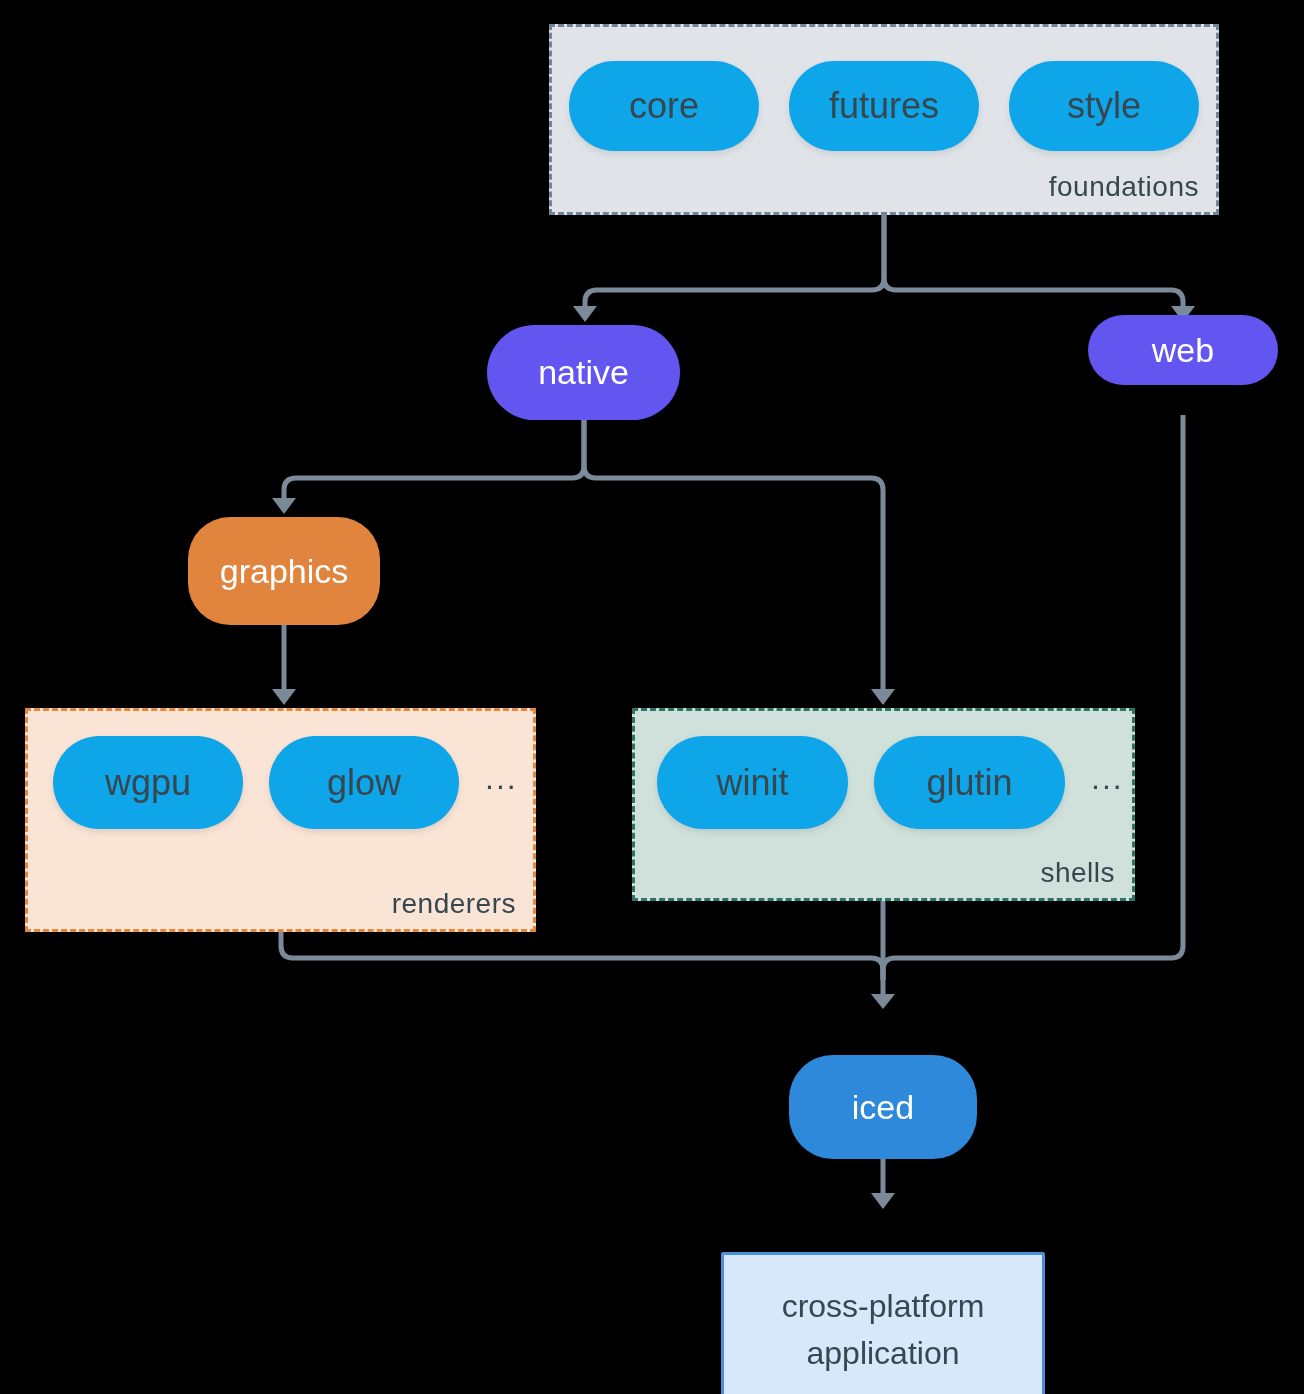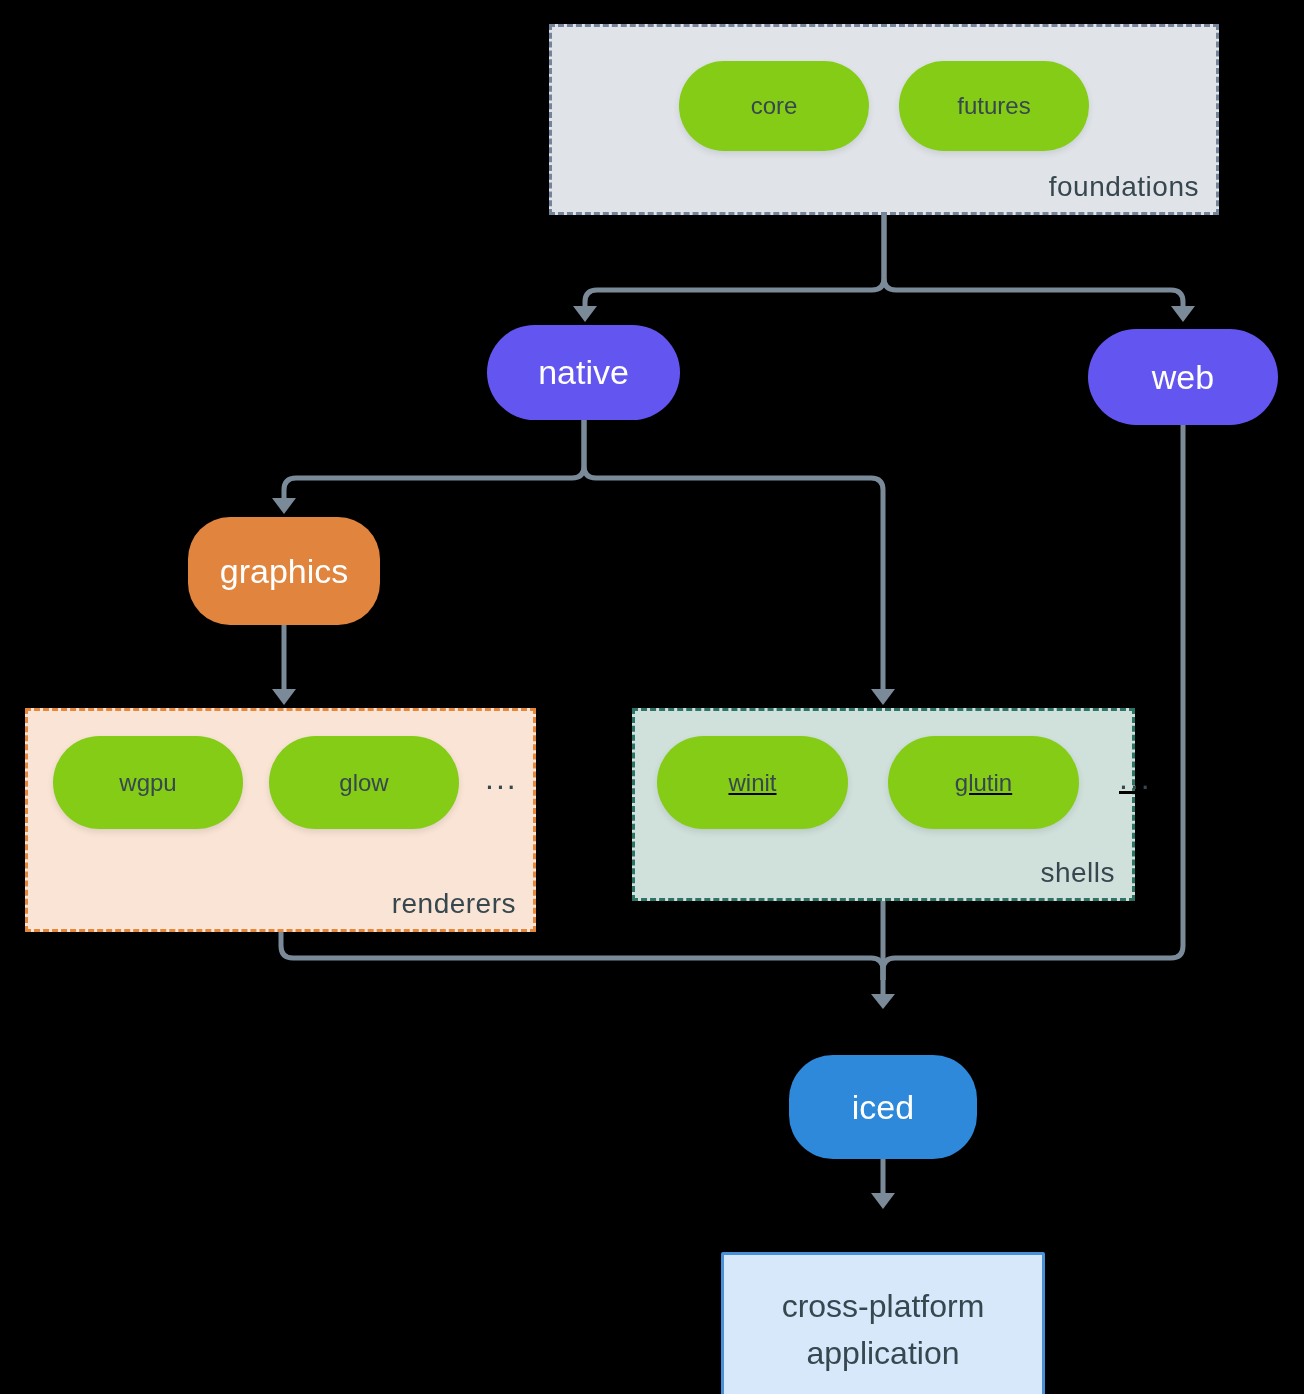--- a/index.html
+++ b/index.html
@@ -9,23 +9,23 @@
   }
   .connectors { position:absolute; left:0; top:0; width:1304px; height:1394px; }
 
   .group { position:absolute; box-sizing:border-box; border:3px dashed; }
   .group .glabel {
     position:absolute; right:17px; bottom:9px;
     font-size:28px; color:#37474f; letter-spacing:0.5px;
   }
   .pill-row { position:absolute; display:flex; align-items:center; }
   .pill {
-    background:#84cc16; color:#37474f; border-radius:48px;
+    background:#0ea5e9; color:#37474f; border-radius:48px;
     display:flex; align-items:center; justify-content:center;
-    font-size:24px; box-shadow:0 3px 6px rgba(30,50,60,0.12);
+    font-size:36px; box-shadow:0 3px 6px rgba(30,50,60,0.12);
     box-sizing:border-box; flex:0 0 auto;
   }
   .ellipsis { font-size:32px; color:#37474f; letter-spacing:2px; padding-bottom:8px; }
 
   .node {
     position:absolute; display:flex; align-items:center; justify-content:center;
     color:#ffffff; font-size:34px; border-radius:48px; box-sizing:border-box;
   }
   #node-native, #node-web { background:#6355ef; }
   #node-graphics { background:#e0843e; border-radius:42px; }
@@ -33,25 +33,25 @@
 
   #group-foundations { left:549px; top:24px; width:670px; height:191px; background:#e0e4e8; border-color:#74849b; }
   #group-foundations .pill-row { left:0; right:0; top:34px; justify-content:center; gap:30px; }
   #group-foundations .pill { width:190px; height:90px; }
 
   #group-renderers { left:25px; top:708px; width:511px; height:224px; background:#fae4d5; border-color:#e5883c; }
   #group-renderers .pill-row { left:25px; top:25px; gap:26px; }
   #group-renderers .pill { width:190px; height:93px; }
 
   #group-shells { left:632px; top:708px; width:503px; height:193px; background:#d0e0da; border-color:#2e7466; }
-  #group-shells .pill-row { left:22px; top:25px; gap:40px;text-decoration:underline; }
+  #group-shells .pill-row { left:22px; top:25px; gap:26px; }
   #group-shells .pill { width:191px; height:93px; }
 
   #node-native   { left:487px; top:325px; width:193px; height:95px; }
-  #node-web      { left:1088px; top:329px; width:190px; height:96px; }
+  #node-web      { left:1088px; top:315px; width:190px; height:70px; }
   #node-graphics { left:188px; top:517px; width:192px; height:108px; }
   #node-iced     { left:789px; top:1055px; width:188px; height:104px; }
 
   #node-app {
     position:absolute; left:721px; top:1212px; width:324px; height:156px;
     background:#d6e8fa; border:3px solid #4a90d9; box-sizing:border-box;
     display:flex; flex-direction:column; align-items:center; justify-content:center;
     color:#37474f; font-size:32px; line-height:47px; border-radius:2px;margin-top:40px;
   }
 </style>
@@ -89,20 +89,21 @@
       <polygon points="272,689 296,689 284,705"></polygon>
       <polygon points="871,994 895,994 883,1009"></polygon>
       <polygon points="871,1193 895,1193 883,1209"></polygon>
     </g>
   </svg>
 
   <div class="group" id="group-foundations">
     <div class="pill-row">
       <div class="pill">core</div>
       <div class="pill">futures</div>
+      <div class="pill">style</div>
     </div>
     <div class="glabel">foundations</div>
   </div>
 
   <div class="node" id="node-native">native</div>
   <div class="node" id="node-web">web</div>
 
   <div class="node" id="node-graphics">graphics</div>
 
   <div class="group" id="group-renderers">

